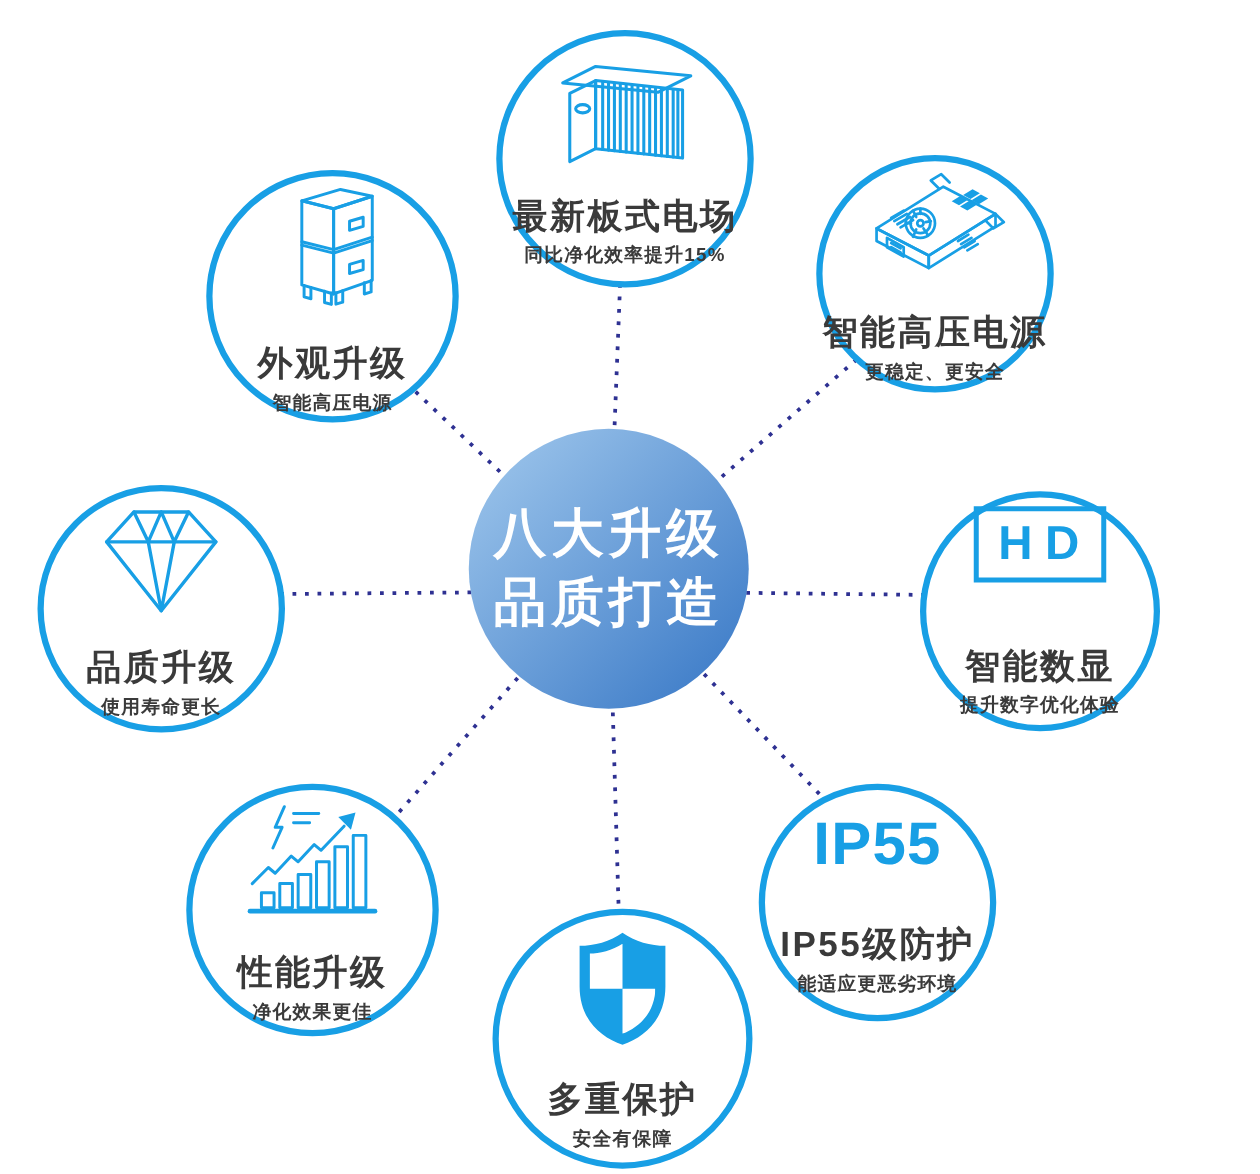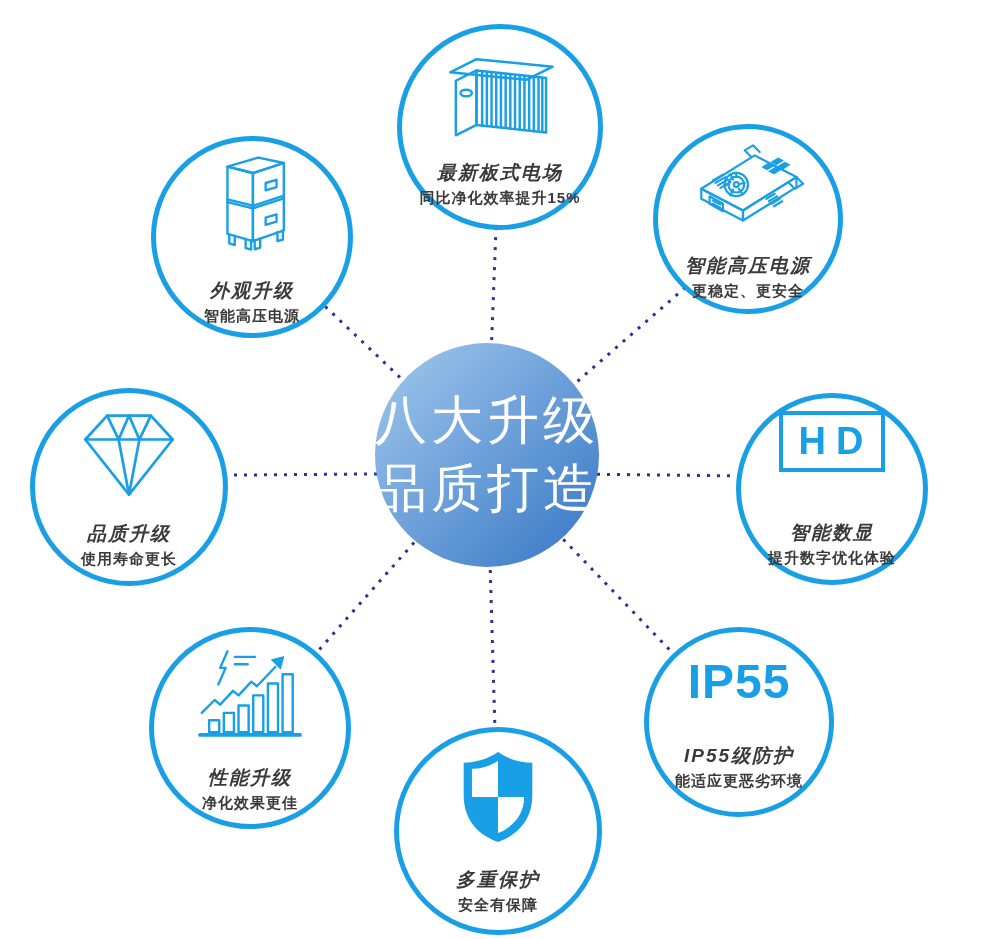--- a/index.html
+++ b/index.html
@@ -11,45 +11,45 @@
   .links line{stroke:var(--dot);stroke-width:3;stroke-dasharray:3 7;}
   .node{
     position:absolute;z-index:2;border-radius:50%;background:#fff;
     border:5px solid var(--accent);box-sizing:border-box;
     display:flex;flex-direction:column;align-items:center;justify-content:center;
     text-align:center;
   }
   .node.center{
     z-index:3;border:none;
     background:linear-gradient(135deg,var(--grad_light) 0%,var(--grad_dark) 90%);
-    color:#fff;font-weight:normal;font-size:52px;letter-spacing:4px;line-height:1.3;
+    color:#fff;font-weight:bold;font-size:42px;letter-spacing:4px;line-height:1.3;
   }
-  .title{color:var(--text);font-size:19px;font-weight:bold;letter-spacing:2px;margin-top:20px;font-style:italic;}
+  .title{color:var(--text);font-size:28px;font-weight:bold;letter-spacing:2px;margin-top:20px;}
   .sub{color:var(--text);font-size:15px;font-weight:bold;letter-spacing:1px;margin-top:3px;}
   .icon-svg .st{fill:none;stroke:var(--accent);stroke-width:2.6;stroke-linejoin:round;stroke-linecap:round;}
   .icon-svg .thick{stroke-width:4;}
   .icon-svg .fillb{fill:var(--accent);stroke:none;}
   .hd-box{
     border:4px solid var(--accent);color:var(--accent);
     font-size:38px;font-weight:bold;letter-spacing:10px;
     padding:5px 8px 5px 16px;margin-bottom:28px;
   }
   .ip55{
     color:var(--accent);font-size:48px;font-weight:800;letter-spacing:1px;margin-bottom:14px;
   }
   
   .n-center{left:375px;top:343px;width:224px;height:224px;}
   .n-top{left:397px;top:24px;width:206px;height:206px;}
   .n-topright{left:653px;top:124px;width:190px;height:190px;}
   .n-right{left:736px;top:393px;width:192px;height:192px;}
-  .n-bottomright{left:644px;top:627px;width:190px;height:190px;}
+  .n-bottomright{left:607px;top:627px;width:190px;height:190px;}
   .n-bottom{left:394px;top:727px;width:208px;height:208px;}
   .n-bottomleft{left:149px;top:627px;width:202px;height:202px;}
   .n-left{left:30px;top:388px;width:198px;height:198px;}
-  .n-topleft{left:151px;top:136px;width:202px;height:202px;}
+  .n-topleft{left:165px;top:136px;width:202px;height:202px;}
 </style>
 </head>
 <body>
 
 <div class="stage">
 
   <svg class="links" width="1008" height="939">
     <line x1="487" y1="460" x2="500" y2="127"></line>
     <line x1="487" y1="460" x2="748" y2="233"></line>
     <line x1="487" y1="473" x2="832" y2="477"></line>

